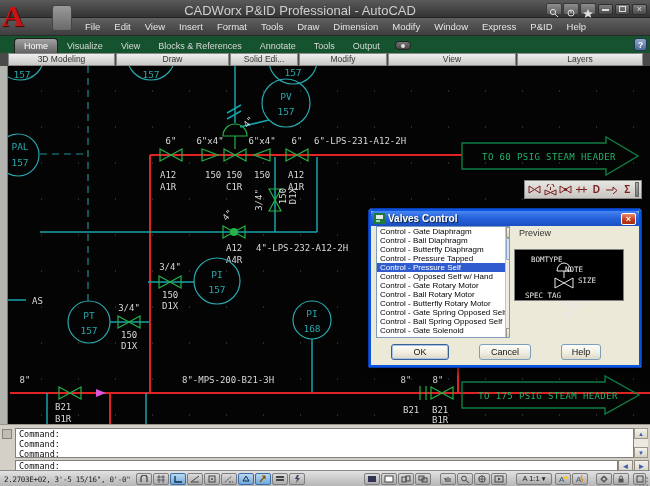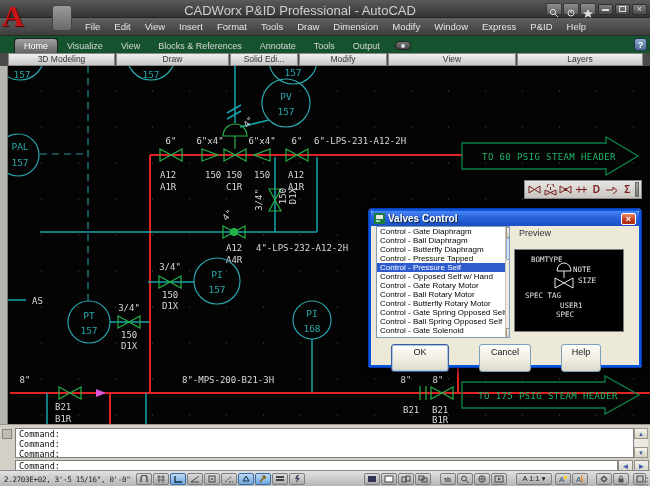--- a/index.html
+++ b/index.html
@@ -96,24 +96,24 @@
   .vlist{position:absolute;left:7px;top:17px;width:134px;height:112px;background:#fff;
     border:1px solid #7f9db9;overflow:hidden;}
   .vlist .li{height:9px;line-height:9.5px;font-size:8px;color:#000;padding-left:3px;white-space:nowrap;}
   .vlist .li.sel{background:#2f5bce;color:#fff;}
   .vscroll{position:absolute;left:128px;top:0px;width:13px;height:112px;background:#efede3;border-left:1px solid #c8c4b0;}
   .sbtn{width:13px;height:11px;background:linear-gradient(180deg,#f4f3ee,#d8d4c4);
     border:1px solid #9a9688;font-size:6px;color:#3f5ea8;text-align:center;line-height:10px;}
   .sthumb{position:absolute;left:0;top:11px;width:13px;height:22px;
     background:linear-gradient(90deg,#d8e4f6,#b6cdef);border:1px solid #8fa6c8;border-radius:1px;}
   .prevlabel{position:absolute;left:150px;top:19px;font-size:9px;color:#333;}
-  .prevbox{position:absolute;left:145px;top:40px;width:110px;height:83px;background:#000;
+  .prevbox{position:absolute;left:145px;top:40px;width:110px;height:52px;background:#000;
     border:1px solid #808080;}
   .pv{position:absolute;color:#e8e8e8;font-family:"DejaVu Sans Mono",monospace;font-size:7.5px;white-space:nowrap;}
-  .xpbtn{position:absolute;top:135px;height:28px;border-radius:3px;font-size:9px;color:#111;
+  .xpbtn{position:absolute;top:135px;height:16px;border-radius:3px;font-size:9px;color:#111;
     background:linear-gradient(180deg,#fefefb,#f0eee1 55%,#ddd8c6);border:1px solid #7b9ebd;
     text-align:center;line-height:14px;}
   .xpbtn.focus{box-shadow:inset 0 0 0 1px #a8c4e4;border-color:#3a5e96;}
 
   
   .cmdwin{position:absolute;left:0;top:424px;width:650px;height:46px;background:#d4d0c8;z-index:3;
     border-top:1px solid #9a968c;}
   .cmdicon{position:absolute;left:2px;top:4px;width:10px;height:10px;background:#c0bcb4;border:1px solid #88847c;}
   .cmdhist{position:absolute;left:15px;top:3px;width:619px;height:30px;background:#fff;
     border:1px solid #808080;font-family:"DejaVu Sans Mono",monospace;font-size:8.5px;color:#111;
@@ -398,21 +398,21 @@
       <div class="vscroll">
         <div class="sbtn">▲</div>
         <div class="sthumb"></div>
         <div class="sbtn" style="position:absolute;bottom:0;">▼</div>
       </div>
     </div>
 
     <div class="prevlabel">Preview</div>
     <div class="prevbox">
       <span class="pv" style="left:16px;top:5px;">BOMTYPE</span>
-      <span class="pv" style="left:58px;top:15px;">NOTE</span>
+      <span class="pv" style="left:50px;top:15px;">NOTE</span>
       <span class="pv" style="left:63px;top:26px;">SIZE</span>
       <span class="pv" style="left:10px;top:41px;">SPEC TAG</span>
       <span class="pv" style="left:45px;top:51px;">USER1</span>
       <span class="pv" style="left:41px;top:60px;">SPEC</span>
       <svg style="position:absolute;left:36px;top:11px;" width="26" height="34">
         <path d="M6,10 A7,8 0 0 1 20,10 Z" fill="none" stroke="#e8e8e8" stroke-width="1"></path>
         <path d="M13,10 V17 M4,17 L13,22 L4,27 Z M22,17 L13,22 L22,27 Z" fill="none" stroke="#e8e8e8" stroke-width="1"></path>
       </svg>
     </div>
 

